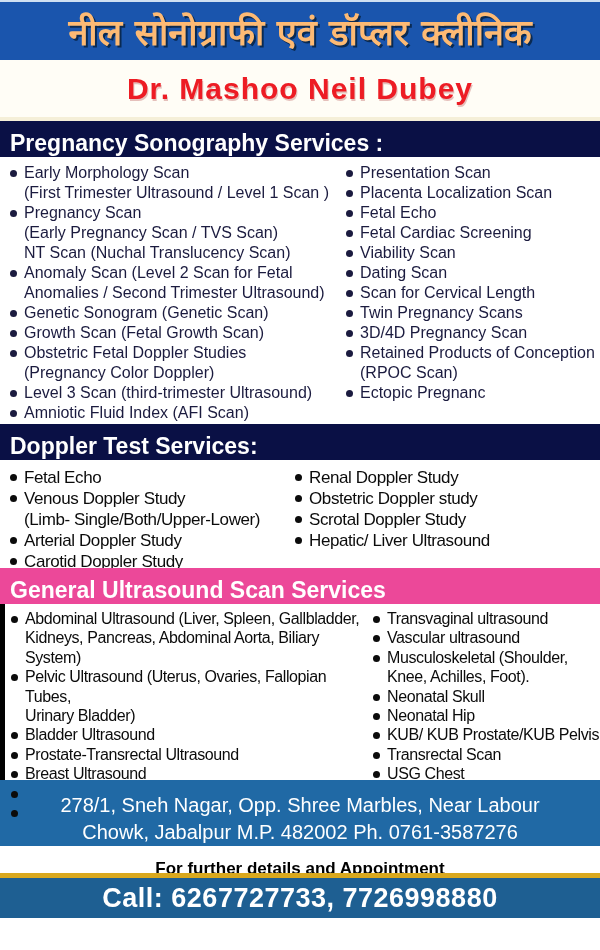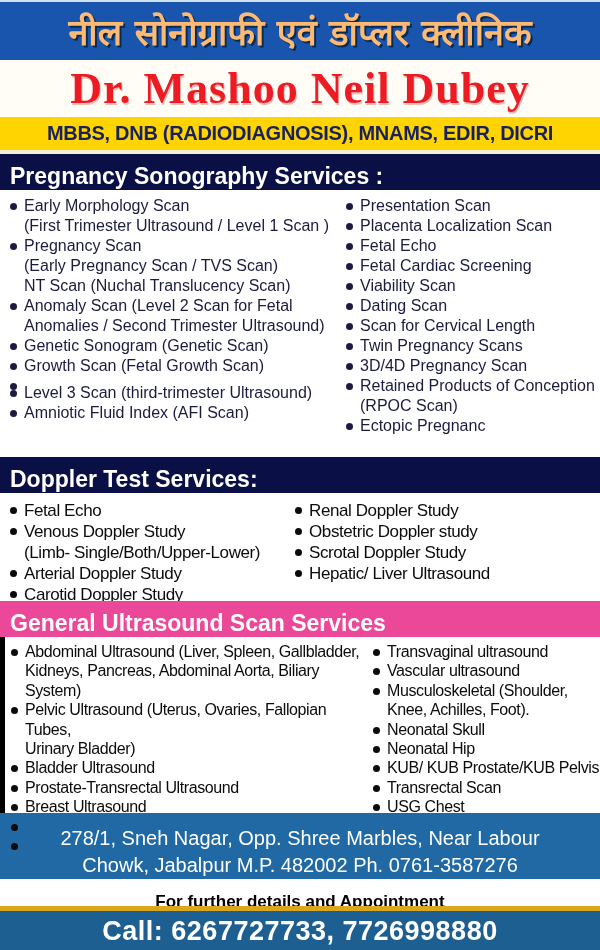--- a/index.html
+++ b/index.html
@@ -21,24 +21,23 @@
     font-family:"DejaVu Sans","Liberation Sans",sans-serif;
     text-shadow:2px 2px 0 #0a2a52;
     white-space:nowrap;
   }
   
   .doctor{
     height:57px;flex:0 0 57px;background:#fffdf6;
     display:flex;align-items:center;justify-content:center;
   }
   .doctor .name{
-    color:var(--red);font-size:44px;font-weight:800;letter-spacing:1px;
+    color:var(--red);font-size:30px;font-weight:800;letter-spacing:1px;
     text-shadow:1px 2px 0 rgba(150,10,10,.25);
     white-space:nowrap;
-    font-family:Liberation Serif, serif;
   }
   
   .quals{
     height:33px;flex:0 0 33px;background:var(--yellow);
     display:flex;align-items:center;justify-content:center;
   }
   .quals .q{
     color:var(--qual-navy);font-size:20px;font-weight:bold;letter-spacing:-0.3px;
     white-space:nowrap;
   }
@@ -101,23 +100,20 @@
 <div class="page" style="--banner-blue: #1a55ad; --red: #ed1c24; --yellow: #ffd400; --qual-navy: #18215d; --header-navy: #0a1045; --list-navy: #1b1b3f; --cream: #f5efd8; --footer-blue: #2069a5; --call-blue: #1e5f92; --gold: #d9a81e;">
 
   <div class="banner">
     <span class="hindi">नील सोनोग्राफी एवं डॉप्लर क्लीनिक</span>
   </div>
 
   <div class="doctor">
     <span class="name">Dr. Mashoo Neil Dubey</span>
   </div>
 
-  <div class="quals">
-    <span class="q">MBBS, DNB (RADIODIAGNOSIS), MNAMS, EDIR, DICRI</span>
-  </div>
 
   <div class="cream-gap"></div>
 
   <div class="svc-header hdr-navy">
     <span>Pregnancy Sonography Services :</span>
   </div>
   <div class="svc-body preg-body">
     <ul class="col preg-left">
         <li class="item">
           <span class="bullet"></span>
@@ -148,20 +144,24 @@
           </span>
         </li>
         <li class="item">
           <span class="bullet"></span>
           <span class="lines">
             <div>Growth Scan (Fetal Growth Scan)</div>
           </span>
         </li>
         <li class="item">
           <span class="bullet"></span>
+          <span class="lines">
+            <div>Obstetric Fetal Doppler Studies</div>
+            <div>(Pregnancy Color Doppler)</div>
+          </span>
         </li>
         <li class="item">
           <span class="bullet"></span>
           <span class="lines">
             <div>Level 3 Scan (third-trimester Ultrasound)</div>
           </span>
         </li>
         <li class="item">
           <span class="bullet"></span>
           <span class="lines">

